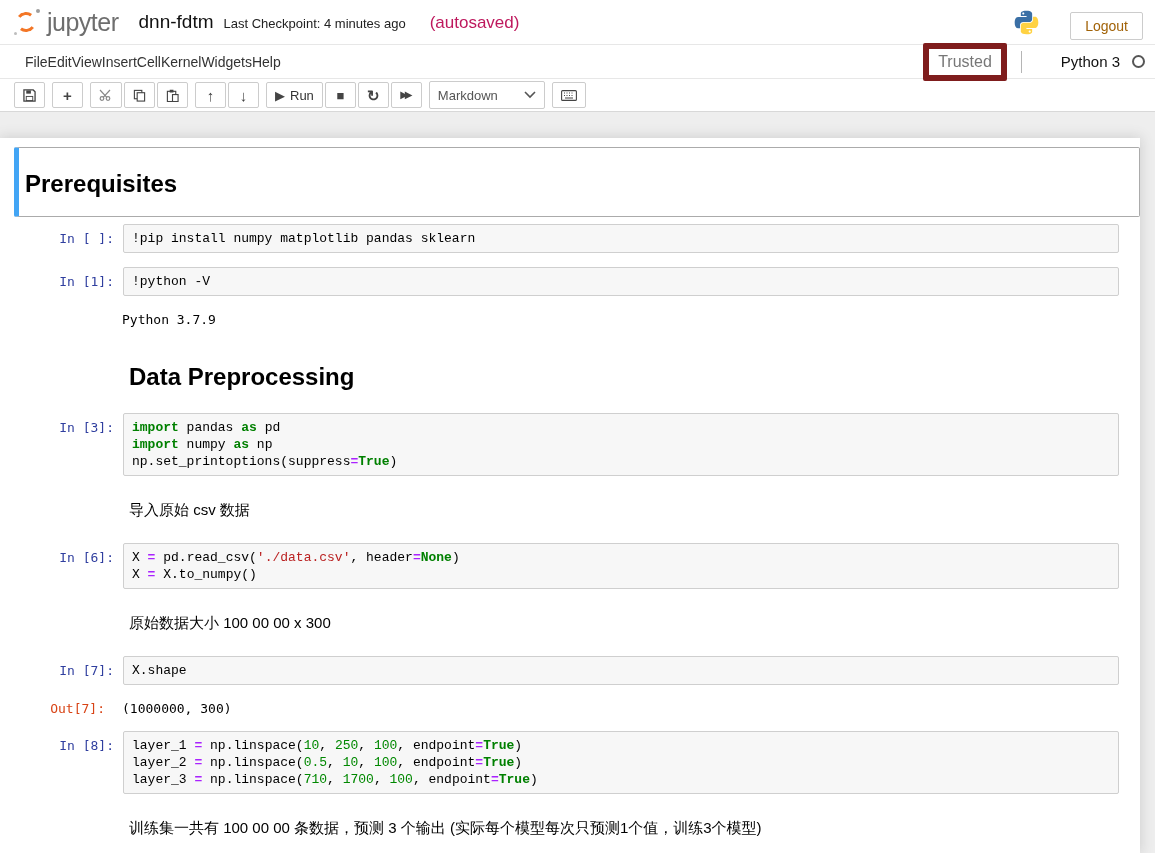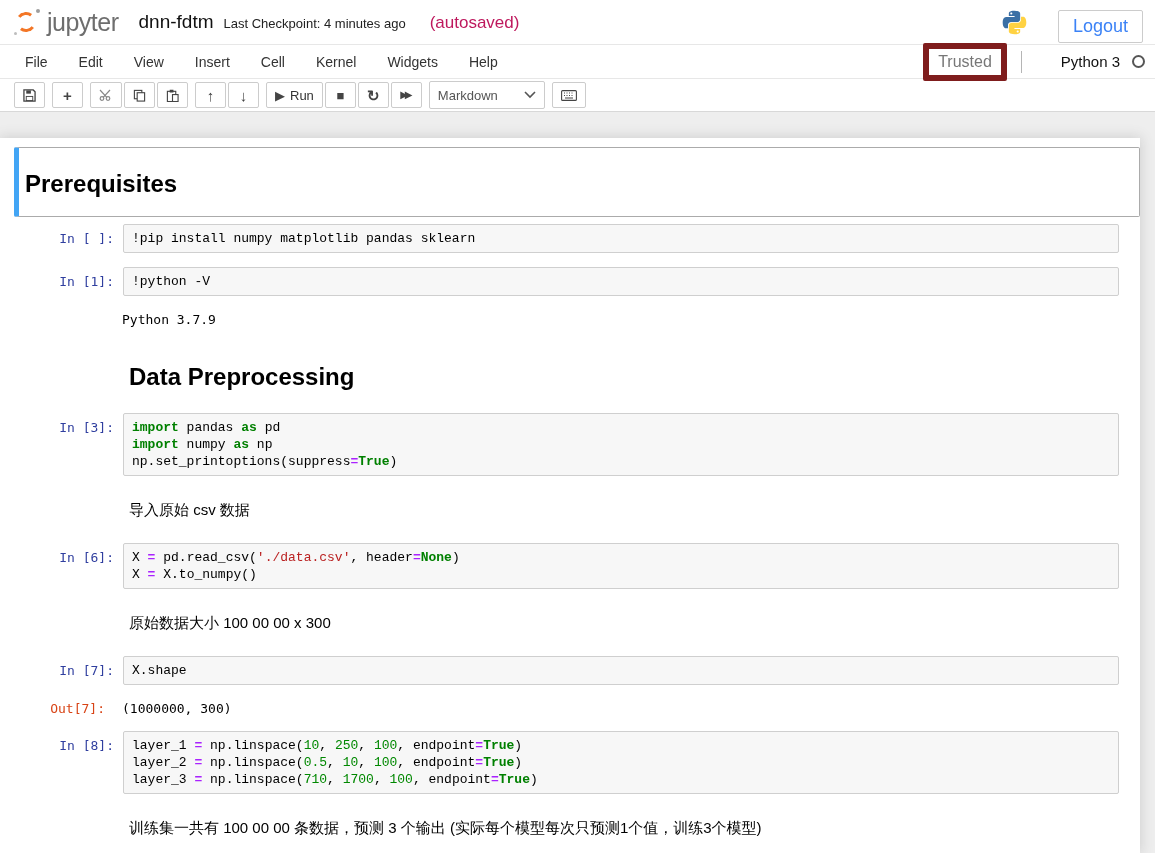--- a/index.html
+++ b/index.html
@@ -17,27 +17,27 @@
                 border-radius:50%; transform:rotate(-8deg); }
   .jlogo-dot1 { position:absolute; right:0; top:0; width:4px; height:4px; background:#9e9e9e; border-radius:50%; }
   .jlogo-dot2 { position:absolute; left:0; bottom:0; width:3px; height:3px; background:#bdbdbd; border-radius:50%; }
   .jlogo-text { font-size:25px; color:#6e6e6e; letter-spacing:-0.5px; }
   .title-group { display:flex; align-items:baseline; margin-left:20px; gap:10px; }
   .nb-title { font-size:19px; color:#111; }
   .checkpoint { font-size:13px; color:#222; }
   .autosaved { font-size:17px; color:#be185d; margin-left:14px; }
   .header-spacer { flex:1; }
   .pylogo { margin-right:30px; }
-  .logout-btn { font-size:18px; color:#3b82f6; background:#fff; border:1px solid #ccc;
+  .logout-btn { font-size:14px; color:#a16207; background:#fff; border:1px solid #ccc;
                 border-radius:2px; padding:5px 14px; cursor:pointer;margin-top:8px; }
 
   
   .menubar { height:34px; display:flex; align-items:center; border-bottom:1px solid #e7e7e7;
              padding-left:25px; background:#fff; }
-  .menu-items { display:flex; gap:31px; }
+  .menu-items { display:flex; }
   .menu-item { font-size:14px; color:#333; cursor:pointer; }
   .menu-right { margin-left:auto; display:flex; align-items:center; gap:14px; padding-right:10px; }
   .trusted-badge { font-size:16px; color:#777; border:6px solid #7f1d1d; border-radius:2px;
                    padding:4px 9px; }
   .menu-divider { width:1px; height:22px; background:#b5b5b5; }
   .kernel-name { font-size:15px; color:#111;margin-left:25px; }
   .kernel-indicator { width:13px; height:13px; border:2px solid #565656; border-radius:50%;
                       display:inline-block; margin-left:-2px; }
 
   

